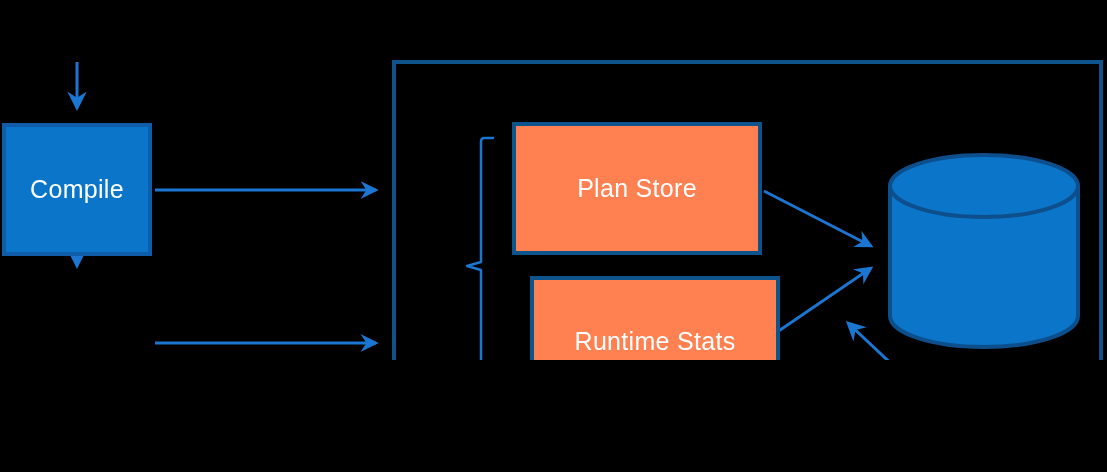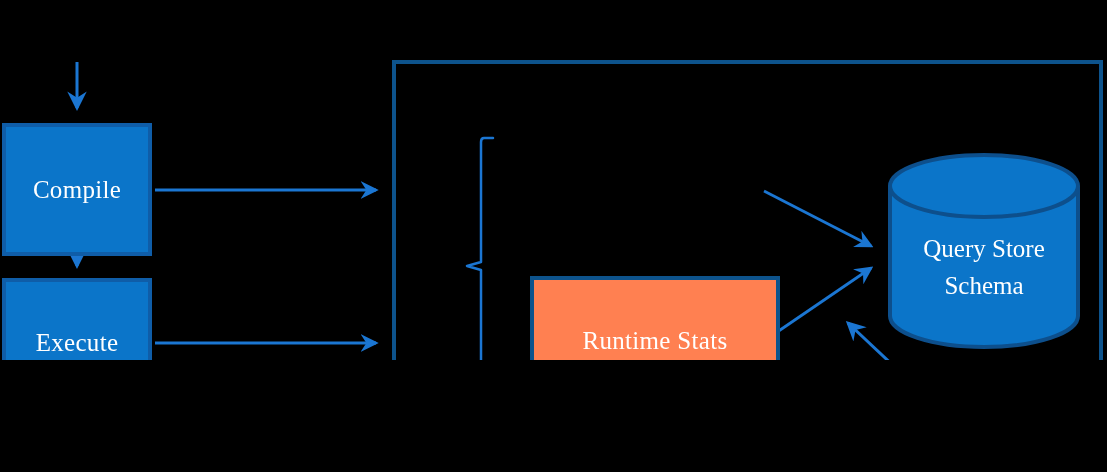--- a/index.html
+++ b/index.html
@@ -6,21 +6,21 @@
     margin: 0;
     padding: 0;
     background: #000;
   }
   .canvas {
     position: relative;
     width: 1107px;
     height: 360px;
     background: #000000;
     overflow: hidden;
-    font-family: Liberation Serif, serif;
+    font-family: Liberation Sans, sans-serif;
   }
   .connector-layer {
     position: absolute;
     left: 0;
     top: 0;
     width: 1107px;
     height: 472px;
   }
   .node {
     position: absolute;
@@ -99,24 +99,23 @@
       <ellipse cx="984" cy="186" rx="94" ry="31" fill="#0b75c9" stroke="#0d4f8c" stroke-width="4"></ellipse>
     </g>
   </svg>
 
   <div class="container-box"></div>
 
   <div class="node node-blue compile-box">
     <span>Compile</span>
   </div>
 
-  <div class="node node-blue execute-box">
-    <span>Execute</span>
+
+  <div class="node node-orange plan-box">
+    <span>Plan Store</span>
   </div>
-
 
   <div class="node node-orange runtime-box">
     <span>Runtime Stats</span>
   </div>
 
-  <div class="cylinder-label">Query Store Schema</div>
 
 </div>
 
 </body></html>

